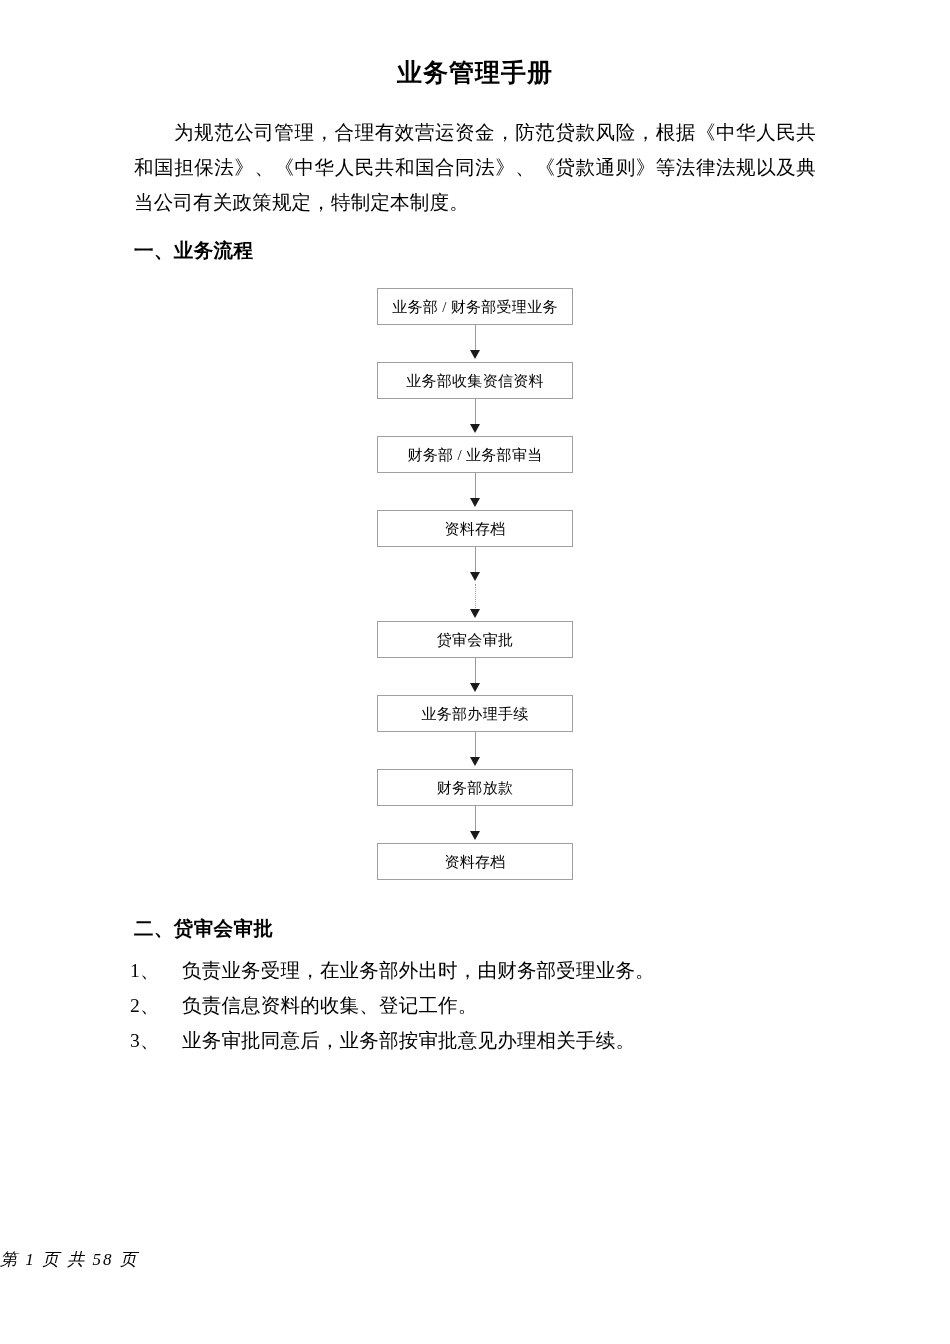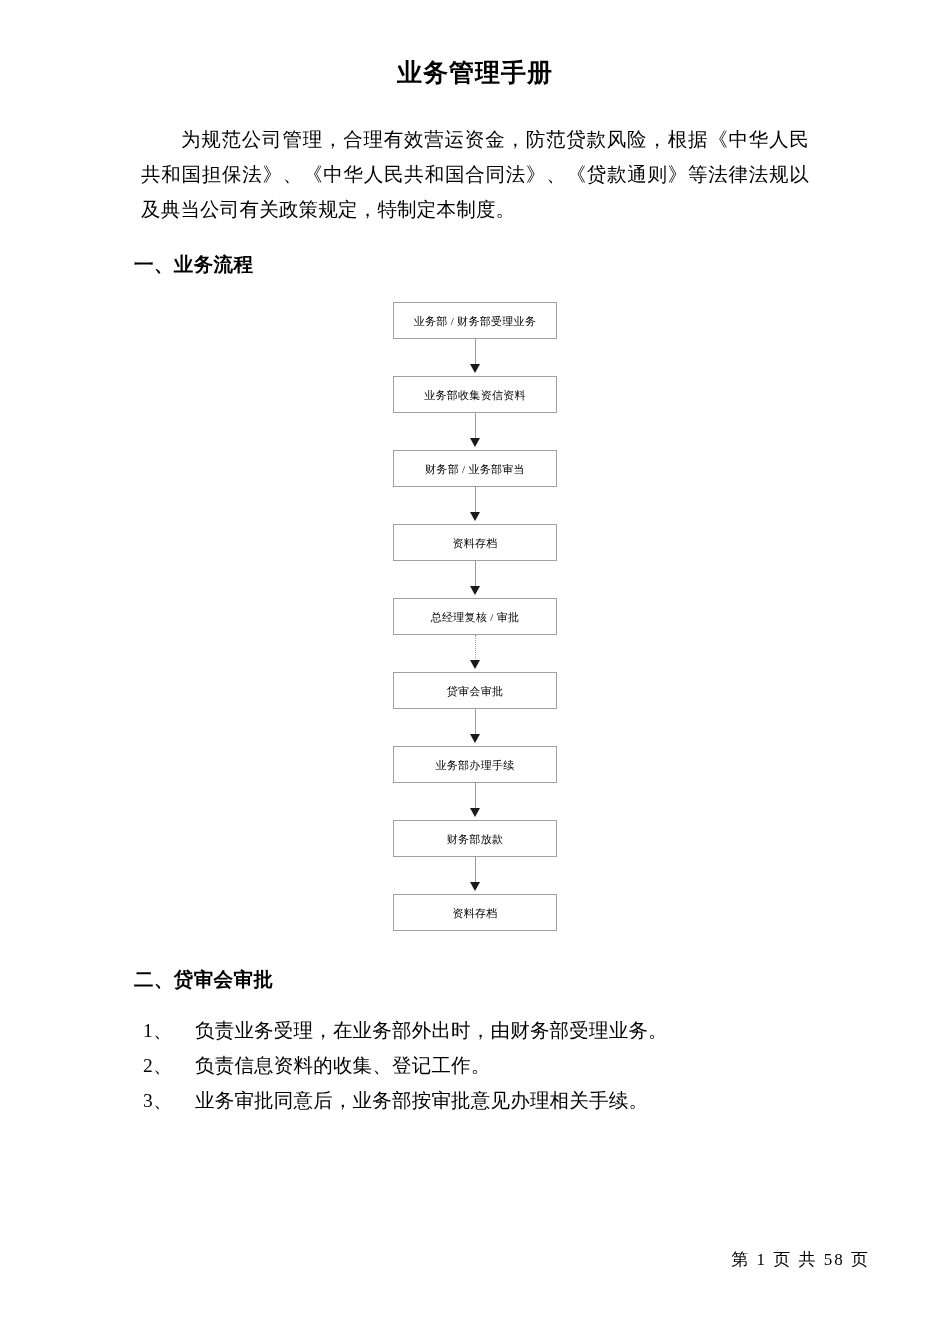--- a/index.html
+++ b/index.html
@@ -31,21 +31,21 @@
     padding-top: 56px;
     text-align: center;
     font-size: 25px;
     font-weight: bold;
     letter-spacing: 1px;
     line-height: 34px;
   }
 
   
   .intro-para {
-    margin: 15px;
+    margin: 8px;
     padding-top: 17px;
     font-size: 19.5px;
     line-height: 35px;
     text-align: justify;
     text-indent: 40px;
     letter-spacing: 0.2px;
   }
 
   
   .section-heading {
@@ -69,28 +69,28 @@
   
   .flowchart {
     margin: 0 auto;
     padding-top: 13px;
     width: 202px;
     display: flex;
     flex-direction: column;
     align-items: center;
   }
   .flow-node {
-    width: 164px;
+    width: 196px;
     height: 37px;
     box-sizing: border-box;
     border: 1px solid #a0a0a0;
     display: flex;
     align-items: center;
     justify-content: center;
-    font-size: 11px;
+    font-size: 15px;
     line-height: 20px;
     letter-spacing: 0.3px;
     background: #ffffff;
     white-space: nowrap;
   }
   .flow-connector {
     width: 12px;
     height: 37px;
     position: relative;
   }
@@ -113,21 +113,21 @@
     margin-left: -5px;
     width: 0;
     height: 0;
     border-left: 5px solid transparent;
     border-right: 5px solid transparent;
     border-top: 9px solid #1a1a1a;
   }
 
   
   .num-list {
-    margin: 17px;
+    margin: 4px;
     padding: 0;
     list-style: none;
   }
   .num-item {
     font-size: 19.5px;
     line-height: 35px;
     letter-spacing: 0.2px;
     text-align: justify;
     padding-left: 52px;
     text-indent: -52px;
@@ -140,24 +140,25 @@
   .num-item .item-text {
     text-indent: 0;
   }
 
   
   .page-footer {
     position: absolute;
     left: 0;
     top: 1248px;
     width: 870px;
-    text-align: right;
+    text-align: left;
     font-size: 17px;
     letter-spacing: 2px;
     color: #000000;
+    font-style: italic;
   }
 </style>
 </head>
 <body>
 
 <div class="page">
 
   <h1 class="doc-title">业务管理手册</h1>
 
   <p class="intro-para">为规范公司管理，合理有效营运资金，防范贷款风险，根据《中华人民共和国担保法》、《中华人民共和国合同法》、《贷款通则》等法律法规以及典当公司有关政策规定，特制定本制度。</p>
@@ -183,21 +184,20 @@
       <span class="stem"></span>
       <span class="head"></span>
     </div>
 
     <div class="flow-node">资料存档</div>
     <div class="flow-connector">
       <span class="stem"></span>
       <span class="head"></span>
     </div>
 
-    <div class="flow-node">总经理复核 / 审批</div>
     <div class="flow-connector dotted">
       <span class="stem"></span>
       <span class="head"></span>
     </div>
 
     <div class="flow-node">贷审会审批</div>
     <div class="flow-connector">
       <span class="stem"></span>
       <span class="head"></span>
     </div>

